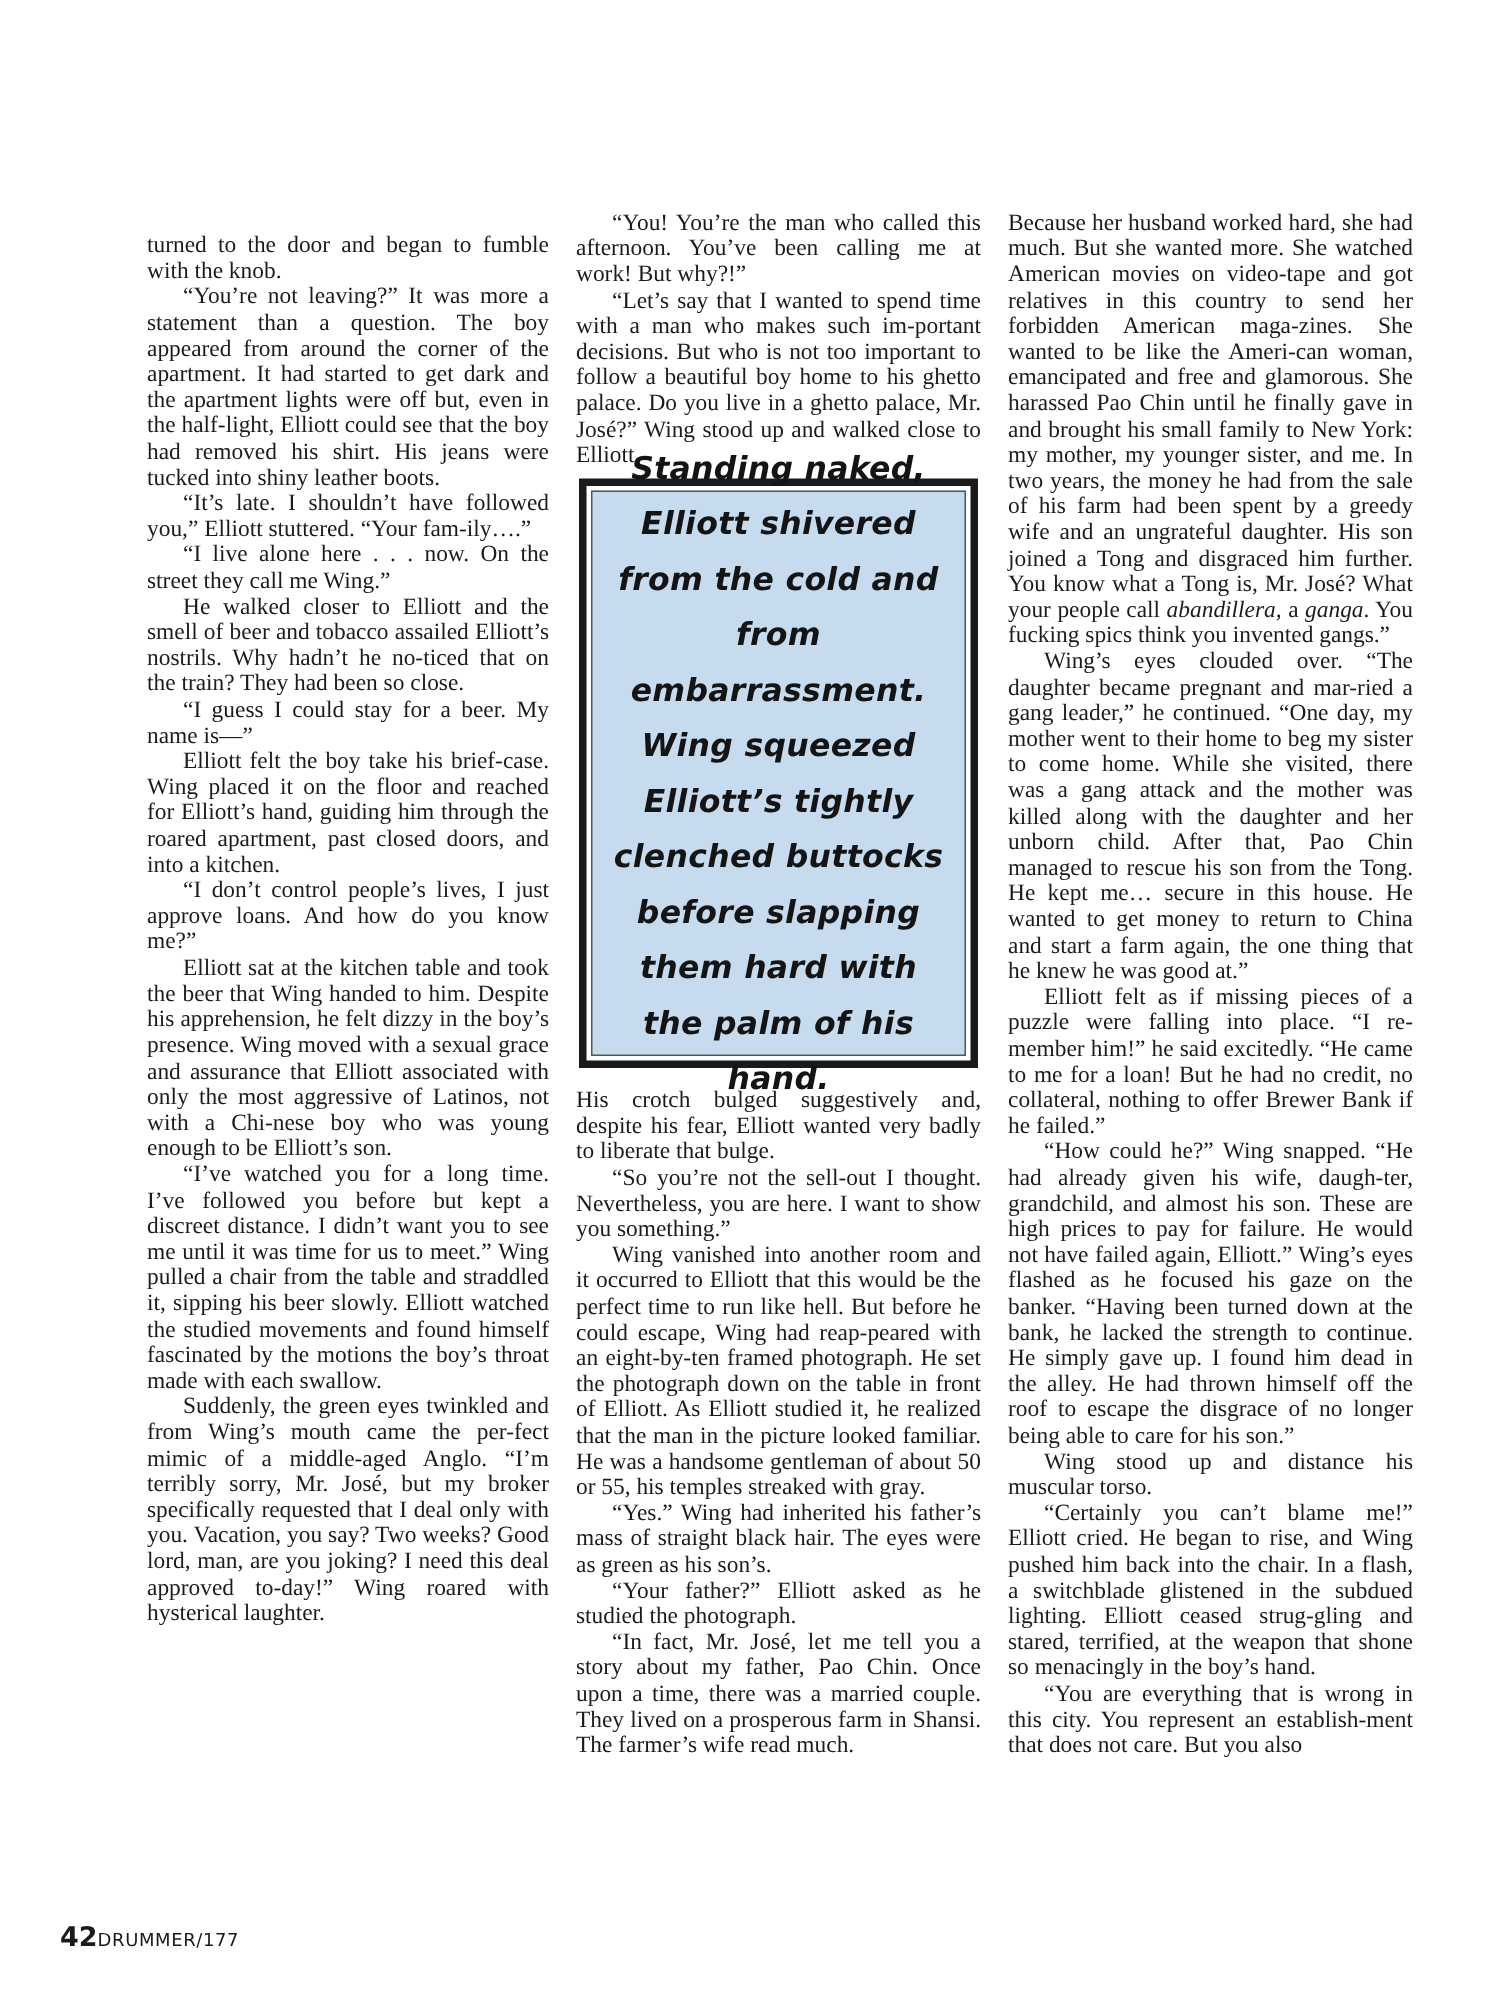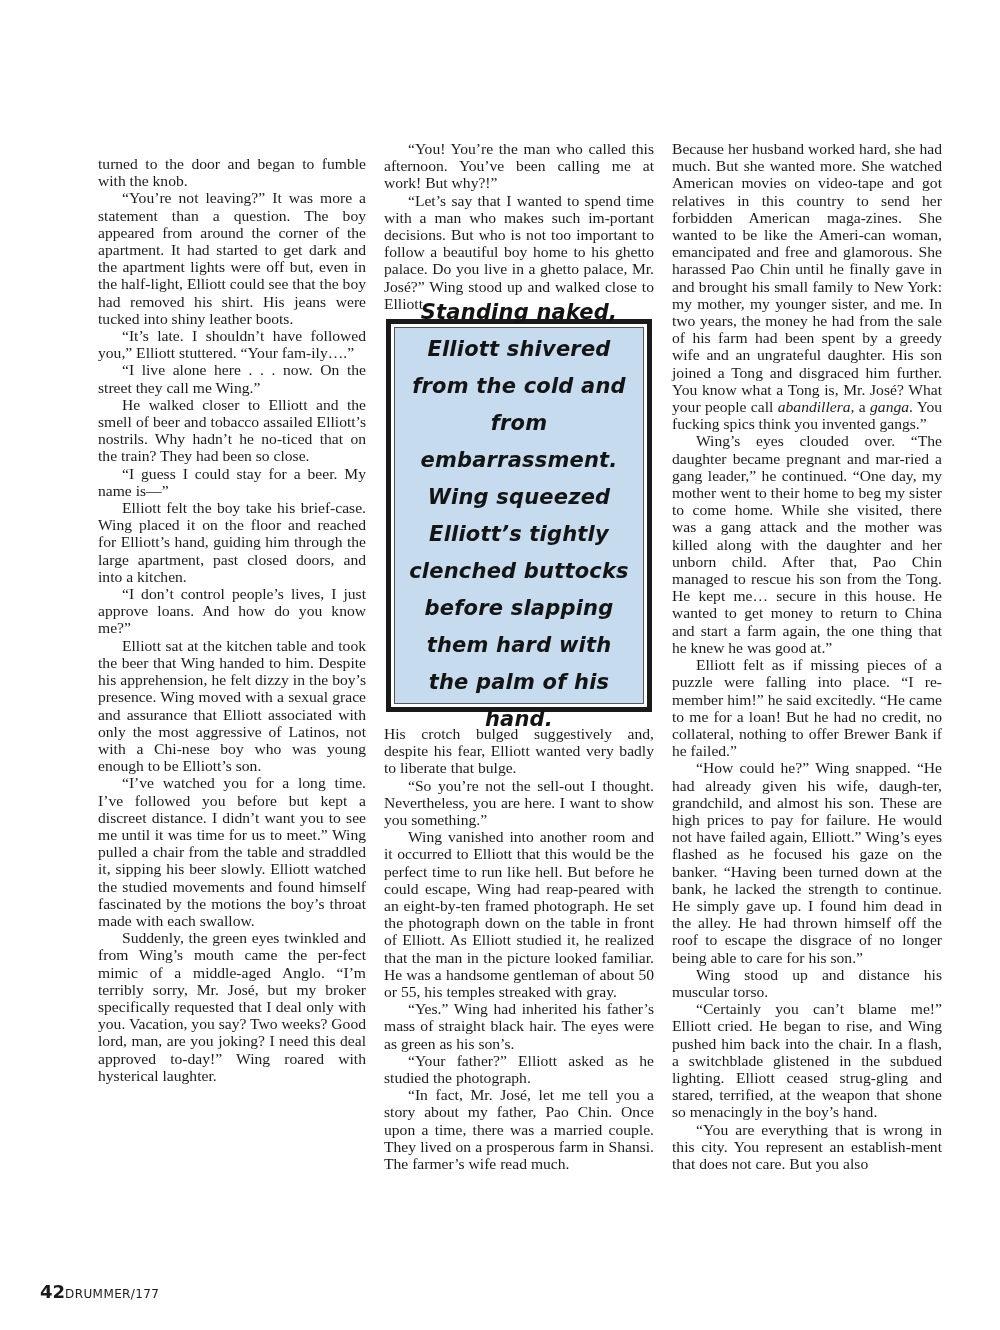--- a/index.html
+++ b/index.html
@@ -47,21 +47,21 @@
 </head>
 <body>
 
 <div id="col1" class="col">
   <p class="noindent">turned to the door and began to fumble with the knob.</p>
   <p>“You’re not leaving?” It was more a statement than a question.  The boy appeared from around the corner of the apartment.  It had started to get dark and the apartment lights were off but, even in the half-light, Elliott could see that the boy had removed his shirt. His jeans were tucked into shiny leather boots.</p>
   <p>“It’s late. I shouldn’t have followed you,” Elliott stuttered.  “Your fam-ily….”</p>
   <p>“I live alone here . . . now.  On the street they call me Wing.”</p>
   <p>He walked closer to Elliott and the smell of beer and tobacco assailed Elliott’s nostrils.  Why hadn’t he no-ticed that on the train?  They had been so close.</p>
   <p>“I guess I could stay for a beer.  My name is—”</p>
-  <p>Elliott felt the boy take his brief-case. Wing placed it on the floor and reached for Elliott’s hand, guiding him through the large apartment, past closed doors, and into a kitchen.</p>
+  <p>Elliott felt the boy take his brief-case. Wing placed it on the floor and reached for Elliott’s hand, guiding him through the roared apartment, past closed doors, and into a kitchen.</p>
   <p>“I don’t control people’s lives, I just approve loans.  And how do you know me?”</p>
   <p>Elliott sat at the kitchen table and took the beer that Wing handed to him. Despite his apprehension, he felt dizzy in the boy’s presence.  Wing moved with a sexual grace and assurance that Elliott associated with only the most aggressive of Latinos, not with a Chi-nese boy who was young enough to be Elliott’s son.</p>
   <p>“I’ve watched you for a long time. I’ve followed you before but kept a discreet distance.  I didn’t want you to see me until it was time for us to meet.” Wing pulled a chair from the table and straddled it, sipping his beer slowly. Elliott watched the studied movements and found himself fascinated by the motions the boy’s throat made with each swallow.</p>
   <p>Suddenly, the green eyes twinkled and from Wing’s mouth came the per-fect mimic of a middle-aged Anglo. “I’m terribly sorry, Mr. José, but my broker specifically requested that I deal only with you.  Vacation, you say? Two weeks? Good lord, man, are you joking? I need this deal approved to-day!” Wing roared with hysterical laughter.</p>
 </div>
 
 <div id="col2" class="col">
   <p>“You!  You’re the man who called this afternoon. You’ve been calling me at work!  But why?!”</p>
   <p>“Let’s say that I wanted to spend time with a man who makes such im-portant decisions.  But who is not too important to follow a beautiful boy home to his ghetto palace.  Do you live in a ghetto palace, Mr. José?” Wing stood up and walked close to Elliott.</p>
 </div>

